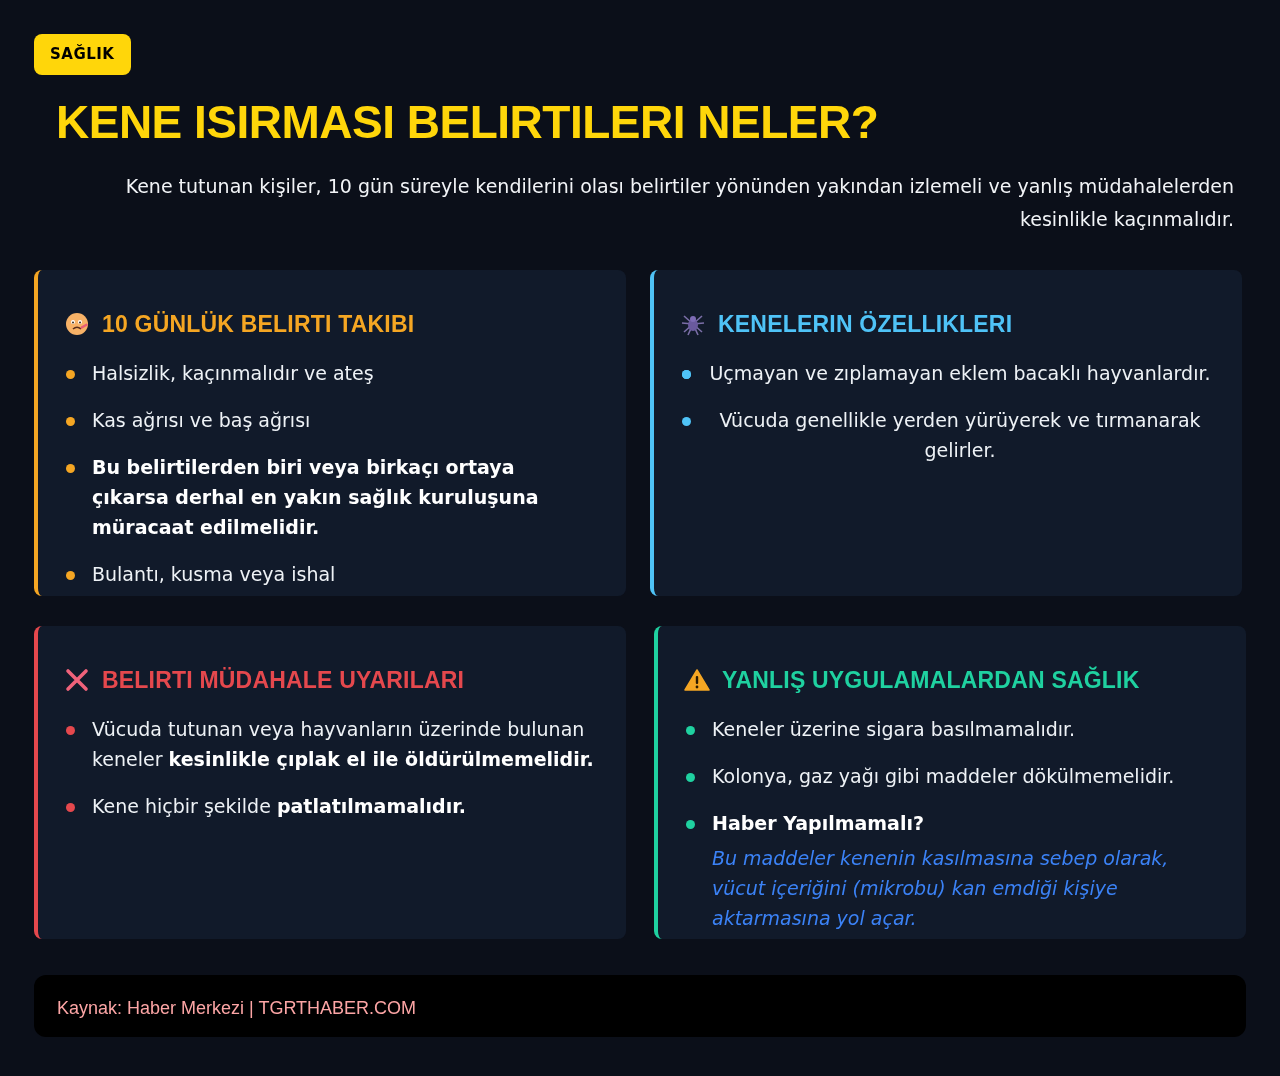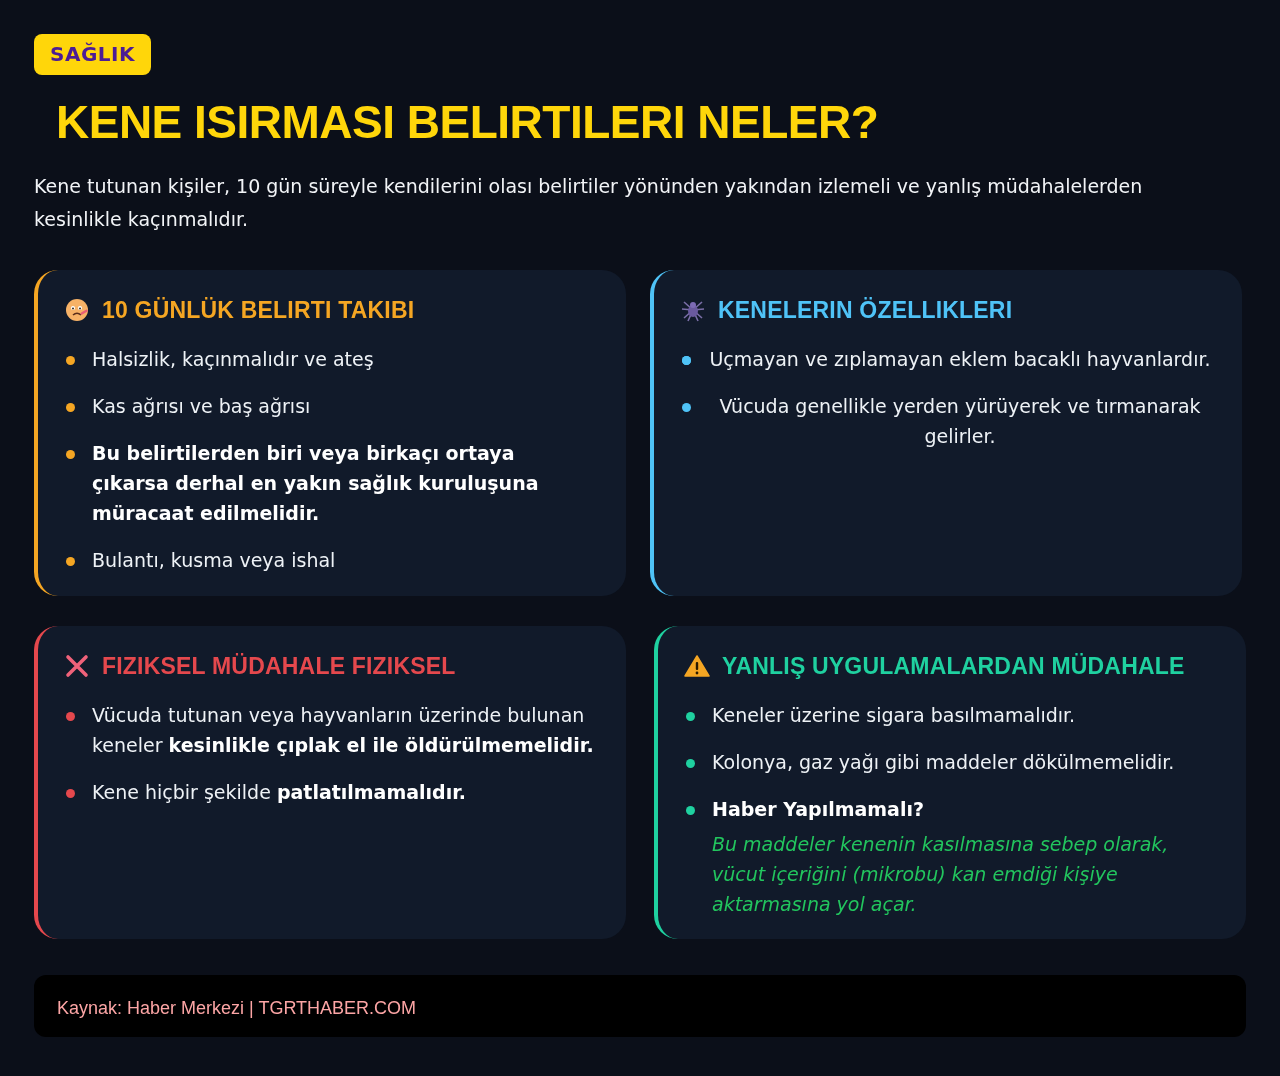--- a/index.html
+++ b/index.html
@@ -1,44 +1,44 @@
 <!DOCTYPE html>
 <html><head>
 <meta charset="utf-8">
 <style>
   * { box-sizing: border-box; margin: 0; padding: 0; }
   html, body { width: 1280px; height: 1076px; background: #0b0f19; overflow: hidden; }
   body { font-family: "DejaVu Sans", "Liberation Sans", sans-serif; color: #e8edf3; position: relative; }
   .badge {
     position: absolute; left: 34px; top: 34px; height: 41px; padding: 0 16px;
-    background: #ffd60a; color: #4c1d95; border-radius: 8px;
-    font-weight: 700; font-size: 20px; line-height: 41px; letter-spacing: 0.5px;
+    background: #ffd60a; color: #000000; border-radius: 8px;
+    font-weight: 700; font-size: 15px; line-height: 41px; letter-spacing: 0.5px;
   }
   .title {
     position: absolute; left: 34px; top: 92px; color: #ffd60a;
     font-family: "Liberation Sans", sans-serif; font-weight: 700; font-size: 46px; letter-spacing: -0.5px;
     line-height: 60px;
     margin-left: 22px;
   }
   .lead {
     position: absolute; left: 34px; top: 170px; width: 1200px;
-    font-family: "DejaVu Sans", sans-serif; font-size: 19px; line-height: 33px; color: #f2f4f7;
+    font-family: "DejaVu Sans", sans-serif; font-size: 19px; line-height: 33px; color: #f2f4f7; text-align: right;
   }
   .card {
-    position: absolute; width: 592px; background: #111a2a; border-radius: 24px;
-    border-left: 4px solid; padding: 26px 30px 0 26px;
+    position: absolute; width: 592px; background: #111a2a; border-radius: 8px;
+    border-left: 4px solid; padding: 40px 30px 0 26px;
   }
   .card-head { display: flex; align-items: center; gap: 12px; height: 28px; margin-bottom: 20px; }
   .card-icon { width: 26px; height: 26px; display: inline-flex; align-items: center; justify-content: center; font-size: 22px; }
   .card-title { font-family: "Liberation Sans", sans-serif; font-weight: 700; font-size: 23px; letter-spacing: 0.2px; }
   ul.items { list-style: none; }
   ul.items li { position: relative; padding-left: 28px; font-size: 19px; line-height: 30px; margin-bottom: 17px; color: #eef2f6; }
   ul.items li .dot { position: absolute; left: 2px; top: 12px; width: 9px; height: 9px; border-radius: 50%; }
   .b { font-weight: 700; color: #ffffff; }
-  .it { font-style: italic; color: #22c55e; display: block; margin-top: 5px; }
+  .it { font-style: italic; color: #3b82f6; display: block; margin-top: 5px; }
   .footer {
     position: absolute; left: 34px; top: 975px; width: 1212px; height: 62px;
     background: #000000; border-radius: 12px; padding-left: 23px;
     font-family: "Liberation Sans", sans-serif; font-size: 18px; line-height: 66px; color: #fca5a5;
   }
 </style>
 </head>
 <body>
 
 <div class="badge">SAĞLIK</div>
@@ -86,38 +86,38 @@
   </ul>
 </section>
 
 <section class="card" style="left:34px; top:626px; height:313px; border-left-color:#e5484d;">
   <div class="card-head">
     <span class="card-icon">
       <svg width="24" height="24" viewBox="0 0 24 24">
           <path d="M3 3 L21 21 M21 3 L3 21" stroke="#f0627a" stroke-width="3.6" stroke-linecap="round"></path>
         </svg>
     </span>
-    <span class="card-title" style="color:#e5484d;">FIZIKSEL MÜDAHALE FIZIKSEL</span>
+    <span class="card-title" style="color:#e5484d;">BELIRTI MÜDAHALE UYARILARI</span>
   </div>
   <ul class="items">
     <li><span class="dot" style="background:#e5484d"></span><span>Vücuda tutunan veya hayvanların üzerinde bulunan keneler </span><span class="b">kesinlikle çıplak el ile öldürülmemelidir.</span></li>
     <li><span class="dot" style="background:#e5484d"></span><span>Kene hiçbir şekilde </span><span class="b">patlatılmamalıdır.</span></li>
   </ul>
 </section>
 
 <section class="card" style="left:654px; top:626px; height:313px; border-left-color:#1fd1a0;">
   <div class="card-head">
     <span class="card-icon">
       <svg width="26" height="24" viewBox="0 0 26 24">
           <path d="M13 2 L25 22 L1 22 Z" fill="#f5a623" stroke="#f5a623" stroke-width="1.5" stroke-linejoin="round"></path>
           <rect x="11.8" y="8" width="2.4" height="8" rx="1" fill="#2a1a00"></rect>
           <circle cx="13" cy="19" r="1.4" fill="#2a1a00"></circle>
         </svg>
     </span>
-    <span class="card-title" style="color:#1fd1a0;">YANLIŞ UYGULAMALARDAN MÜDAHALE</span>
+    <span class="card-title" style="color:#1fd1a0;">YANLIŞ UYGULAMALARDAN SAĞLIK</span>
   </div>
   <ul class="items">
     <li><span class="dot" style="background:#1fd1a0"></span><span>Keneler üzerine sigara basılmamalıdır.</span></li>
     <li><span class="dot" style="background:#1fd1a0"></span><span>Kolonya, gaz yağı gibi maddeler dökülmemelidir.</span></li>
     <li><span class="dot" style="background:#1fd1a0"></span><span class="b">Haber Yapılmamalı?</span><span class="it">Bu maddeler kenenin kasılmasına sebep olarak, vücut içeriğini (mikrobu) kan emdiği kişiye aktarmasına yol açar.</span></li>
   </ul>
 </section>
 
 <div class="footer">Kaynak: Haber Merkezi | TGRTHABER.COM</div>
 

